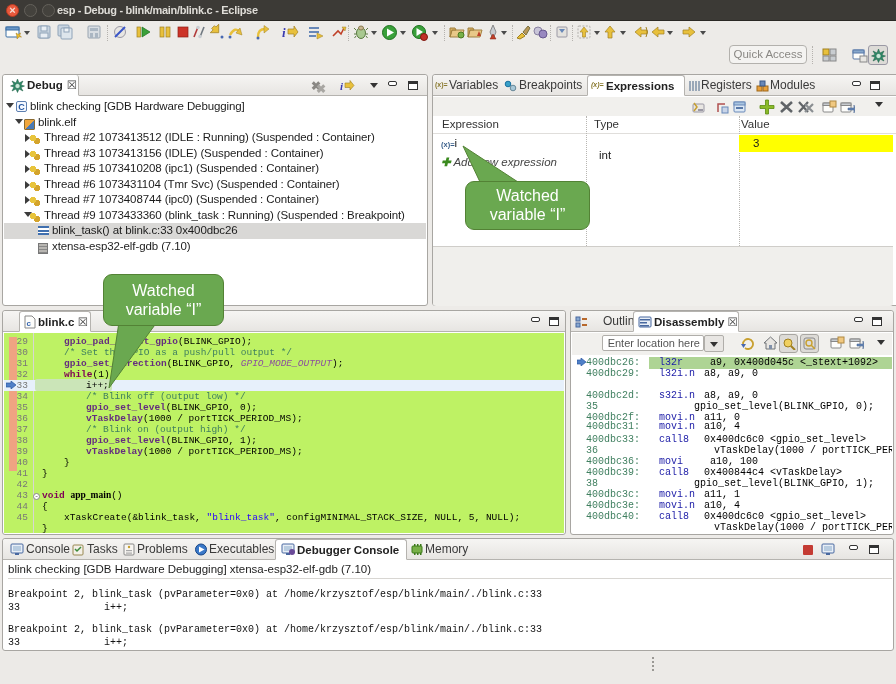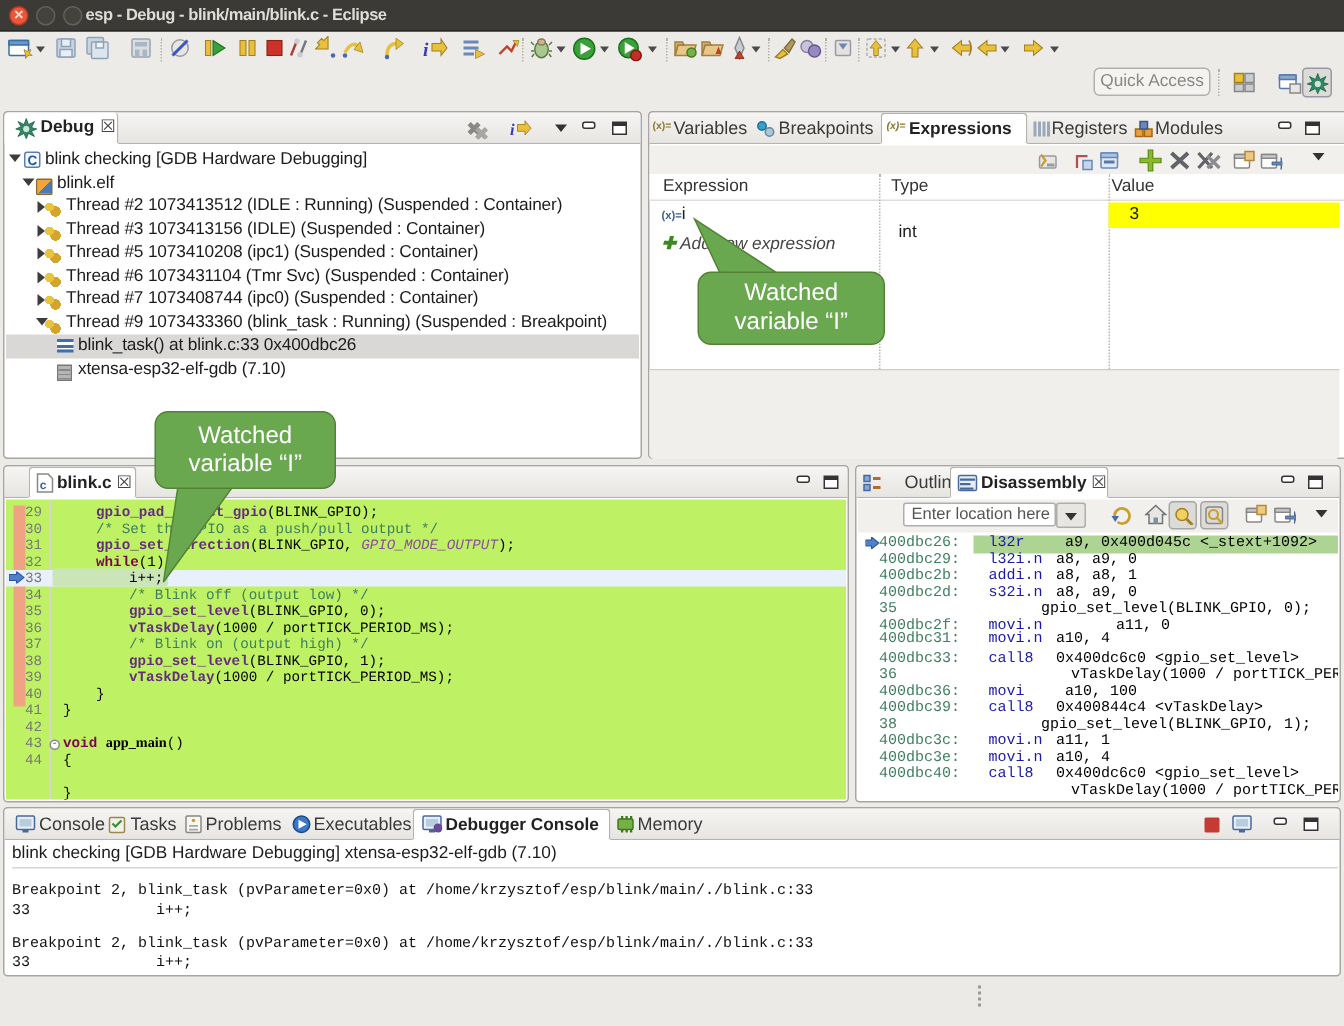--- a/index.html
+++ b/index.html
@@ -423,20 +423,21 @@
     <div class="eline" style="top:69px;"><span class="lnum">35</span><span class="ecode" style="left:82px;"><span class="fn">gpio_set_level</span>(BLINK_GPIO, 0);</span></div>
     <div class="eline" style="top:80px;"><span class="lnum">36</span><span class="ecode" style="left:82px;"><span class="fn">vTaskDelay</span>(1000 / portTICK_PERIOD_MS);</span></div>
     <div class="eline" style="top:91px;"><span class="lnum">37</span><span class="ecode" style="left:82px;"><span class="cmt">/* Blink on (output high) */</span></span></div>
     <div class="eline" style="top:102px;"><span class="lnum">38</span><span class="ecode" style="left:82px;"><span class="fn">gpio_set_level</span>(BLINK_GPIO, 1);</span></div>
     <div class="eline" style="top:113px;"><span class="lnum">39</span><span class="ecode" style="left:82px;"><span class="fn">vTaskDelay</span>(1000 / portTICK_PERIOD_MS);</span></div>
     <div class="eline" style="top:124px;"><span class="lnum">40</span><span class="ecode" style="left:60px;">}</span></div>
     <div class="eline" style="top:135px;"><span class="lnum">41</span><span class="ecode">}</span></div>
     <div class="eline" style="top:146px;"><span class="lnum">42</span></div>
     <div class="eline" style="top:157px;"><span class="lnum">43</span><span style="position:absolute; left:29px; top:3px; width:7px; height:7px; border:1px solid #888; border-radius:50%; background:#fff; font-size:7px; line-height:5px; text-align:center; color:#555;">-</span><span class="ecode"><span class="kw">void</span> <span style="font-weight:bold;font-family:Liberation Serif, serif;">app_main</span>()</span></div>
     <div class="eline" style="top:168px;"><span class="lnum">44</span><span class="ecode">{</span></div>
+    <div class="eline" style="top:179px;"><span class="lnum">45</span><span class="ecode" style="left:60px;">xTaskCreate(&amp;blink_task, <span class="str">"blink_task"</span>, configMINIMAL_STACK_SIZE, NULL, 5, NULL);</span></div>
     <div class="eline" style="top:190px;"><span class="ecode">}</span></div>
   </div>
 </div>
 
 <div class="panel" id="disasmPanel">
   <div class="tabbar">
     <div class="tab" style="left:32px;">Outline</div>
     <div class="tab sel" style="left:62px; width:106px;"><span style="margin-left:20px;">Disassembly</span> <span style="color:#444; font-weight:normal;">☒</span></div>
     <svg style="position:absolute; left:4px; top:5px;" width="13" height="12">
         <rect x="1" y="1" width="4" height="4" fill="#88a8d0" stroke="#4868a0"></rect>
@@ -489,24 +490,23 @@
       </svg>
     <div class="vtri" style="position:absolute; left:305px; top:7px;"></div>
   </div>
   <div id="disasmBody">
     <div style="position:absolute; left:77px; top:1px; width:245px; height:12px; background:#aed494;"></div>
     <svg style="position:absolute; left:5px; top:2px;" width="10" height="8">
         <polygon points="0,2 4,2 4,0 9,4 4,8 4,6 0,6" fill="#5080c8" stroke="#2a56a0" stroke-width="0.7"></polygon>
       </svg>
     <div class="dline" style="top:1px;"><span class="abs addr" style="left:14px;">400dbc26:</span><span class="abs mn" style="left:87px;">l32r</span><span class="abs" style="left:138px;">a9, 0x400d045c &lt;_stext+1092&gt;</span></div>
     <div class="dline" style="top:12px;"><span class="abs addr" style="left:14px;">400dbc29:</span><span class="abs mn" style="left:87px;">l32i.n</span><span class="abs" style="left:132px;">a8, a9, 0</span></div>
-    <div class="dline" style="top:23px;"><span class="abs addr" style="left:14px;">400dbc2b:</span><span class="abs mn" style="left:87px;">addi.n</span><span class="abs" style="left:132px;">a8, a8, 1</span></div>
     <div class="dline" style="top:34px;"><span class="abs addr" style="left:14px;">400dbc2d:</span><span class="abs mn" style="left:87px;">s32i.n</span><span class="abs" style="left:132px;">a8, a9, 0</span></div>
     <div class="dline" style="top:45px;"><span class="abs srcln" style="left:14px;">35</span><span class="abs" style="left:122px;">gpio_set_level(BLINK_GPIO, 0);</span></div>
-    <div class="dline" style="top:56px;"><span class="abs addr" style="left:14px;">400dbc2f:</span><span class="abs mn" style="left:87px;">movi.n</span><span class="abs" style="left:132px;margin-left:40px;">a11, 0</span></div>
+    <div class="dline" style="top:56px;"><span class="abs addr" style="left:14px;">400dbc2f:</span><span class="abs mn" style="left:87px;">movi.n</span><span class="abs" style="left:132px;">a11, 0</span></div>
     <div class="dline" style="top:65px;text-align:right;"><span class="abs addr" style="left:14px;">400dbc31:</span><span class="abs mn" style="left:87px;">movi.n</span><span class="abs" style="left:132px;">a10, 4</span></div>
     <div class="dline" style="top:78px;"><span class="abs addr" style="left:14px;">400dbc33:</span><span class="abs mn" style="left:87px;">call8</span><span class="abs" style="left:132px;">0x400dc6c0 &lt;gpio_set_level&gt;</span></div>
     <div class="dline" style="top:89px;"><span class="abs srcln" style="left:14px;">36</span><span class="abs" style="left:142px;">vTaskDelay(1000 / portTICK_PERI</span></div>
     <div class="dline" style="top:100px;"><span class="abs addr" style="left:14px;">400dbc36:</span><span class="abs mn" style="left:87px;">movi</span><span class="abs" style="left:138px;">a10, 100</span></div>
     <div class="dline" style="top:111px;"><span class="abs addr" style="left:14px;">400dbc39:</span><span class="abs mn" style="left:87px;">call8</span><span class="abs" style="left:132px;">0x400844c4 &lt;vTaskDelay&gt;</span></div>
     <div class="dline" style="top:122px;"><span class="abs srcln" style="left:14px;">38</span><span class="abs" style="left:122px;">gpio_set_level(BLINK_GPIO, 1);</span></div>
     <div class="dline" style="top:133px;"><span class="abs addr" style="left:14px;">400dbc3c:</span><span class="abs mn" style="left:87px;">movi.n</span><span class="abs" style="left:132px;">a11, 1</span></div>
     <div class="dline" style="top:144px;"><span class="abs addr" style="left:14px;">400dbc3e:</span><span class="abs mn" style="left:87px;">movi.n</span><span class="abs" style="left:132px;">a10, 4</span></div>
     <div class="dline" style="top:155px;"><span class="abs addr" style="left:14px;">400dbc40:</span><span class="abs mn" style="left:87px;">call8</span><span class="abs" style="left:132px;">0x400dc6c0 &lt;gpio_set_level&gt;</span></div>
     <div class="dline" style="top:166px;"><span class="abs" style="left:142px;">vTaskDelay(1000 / portTICK_PERI</span></div>

